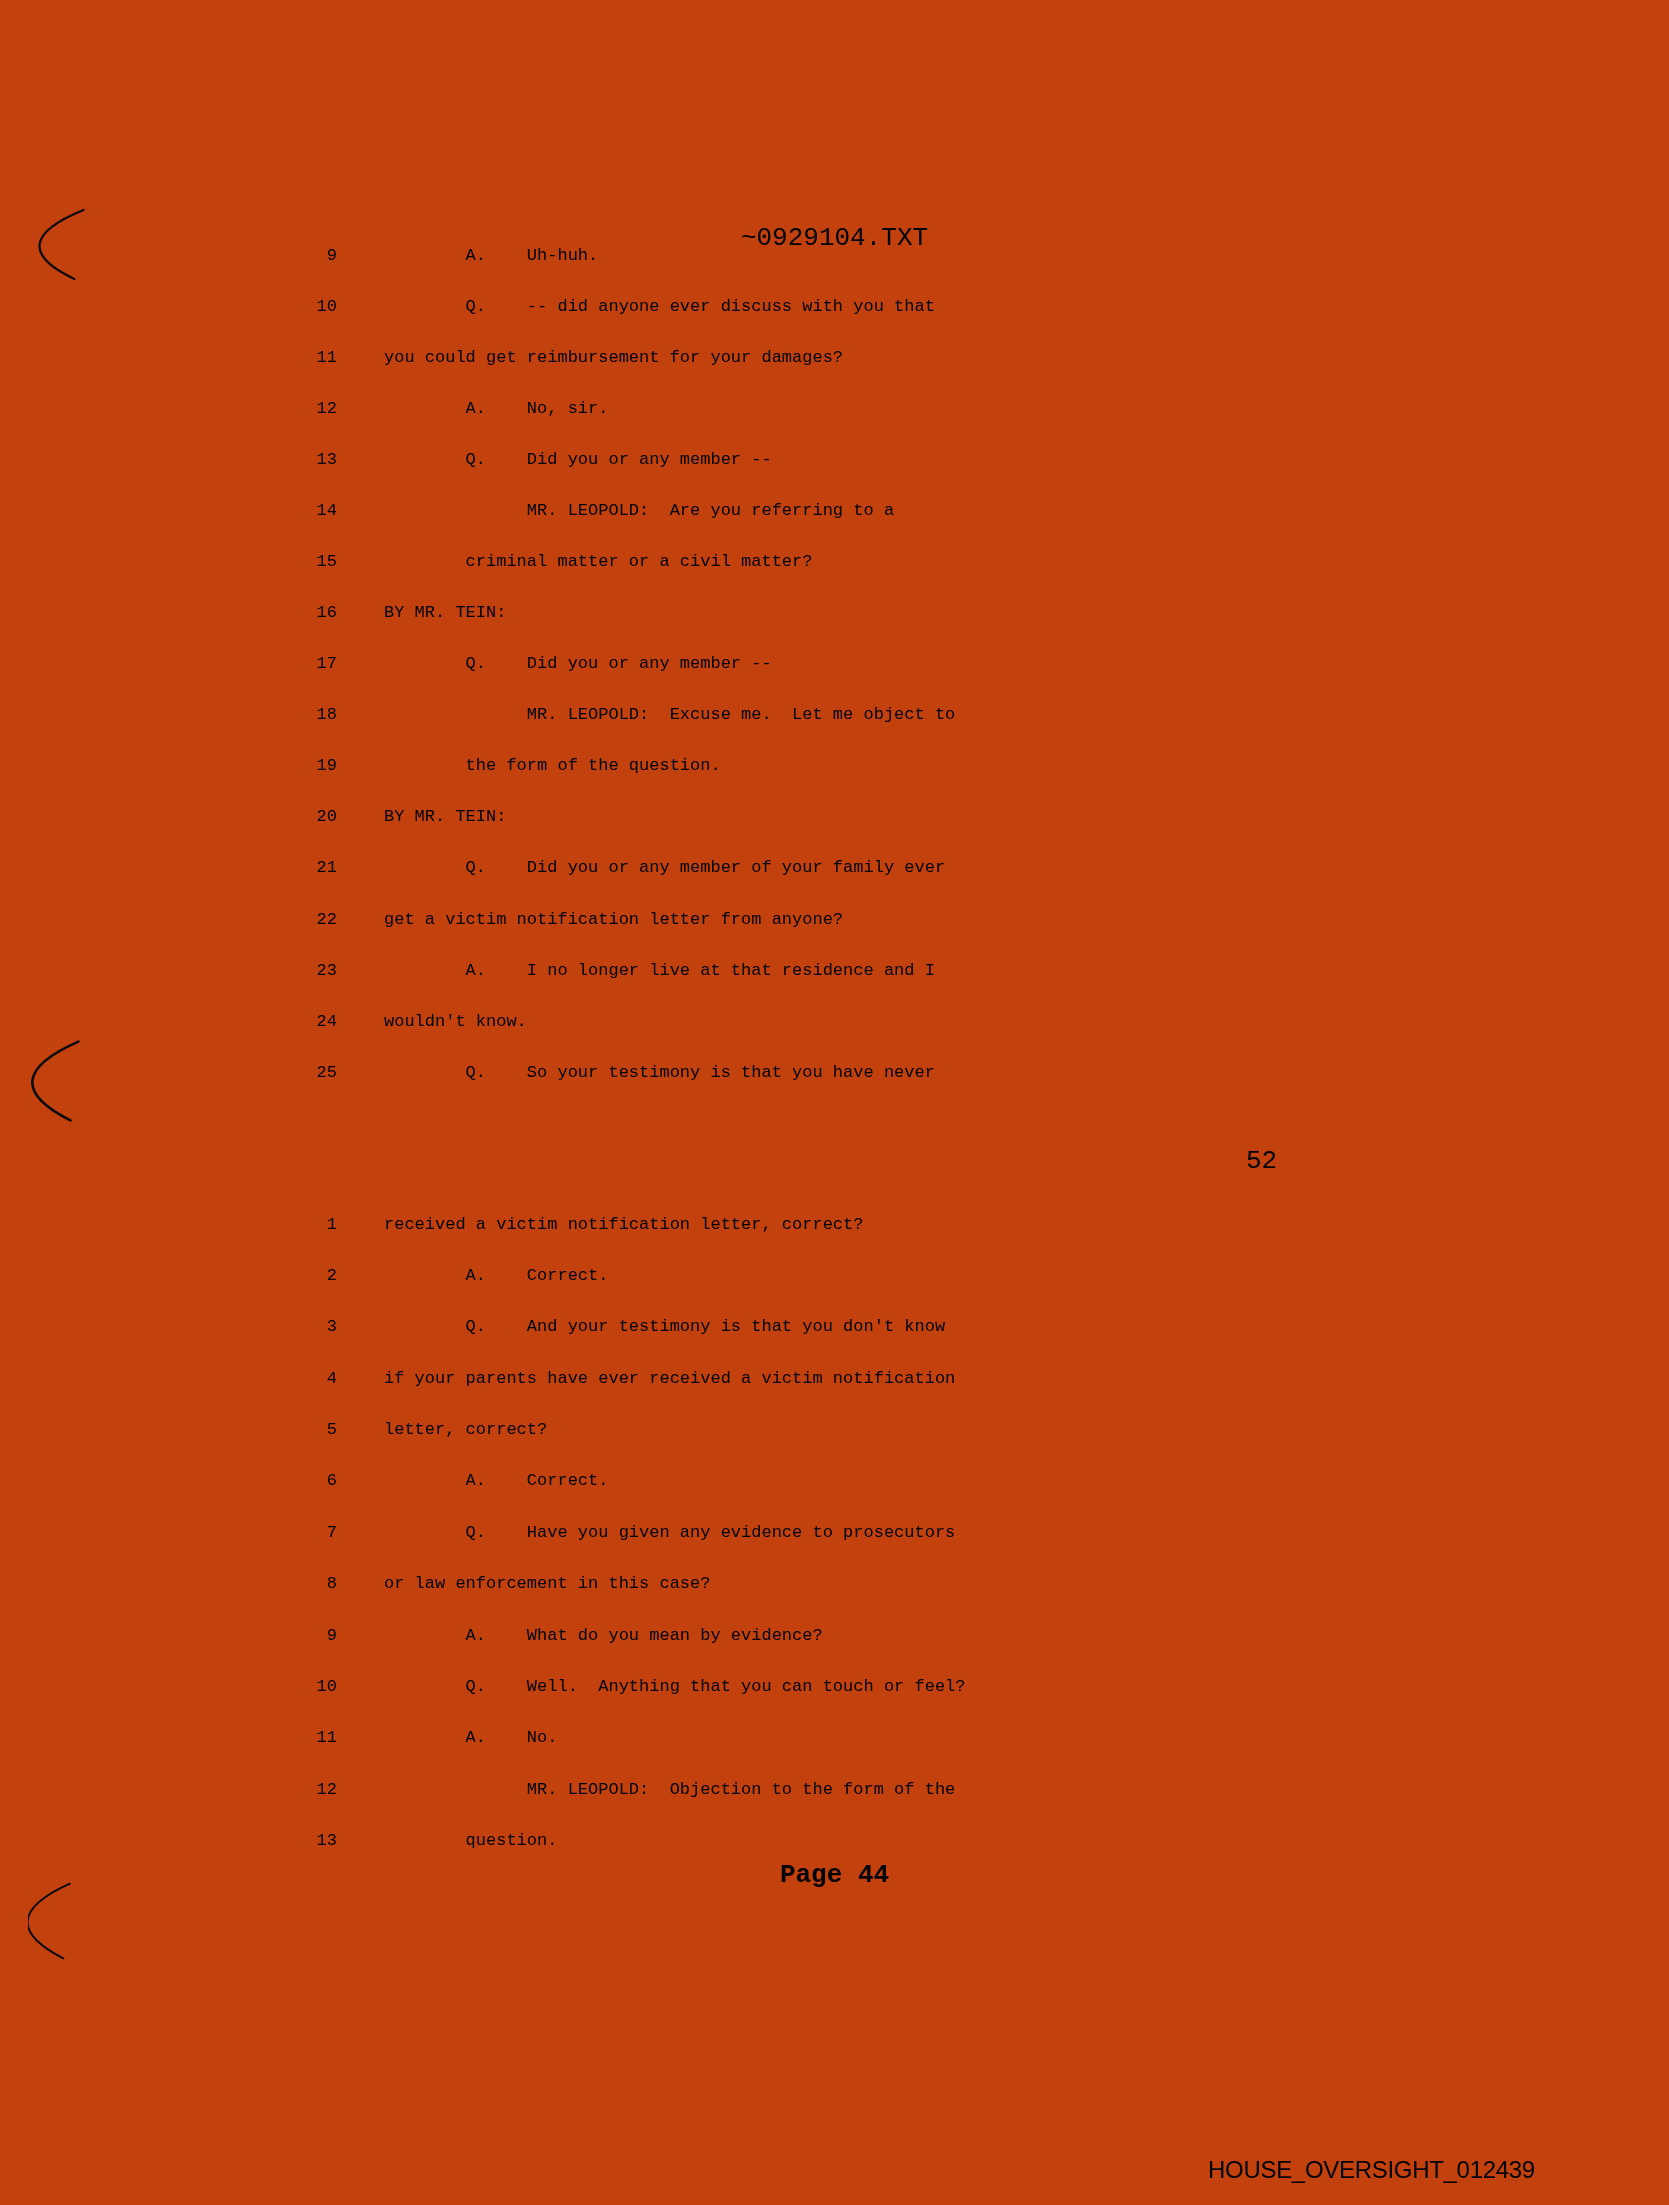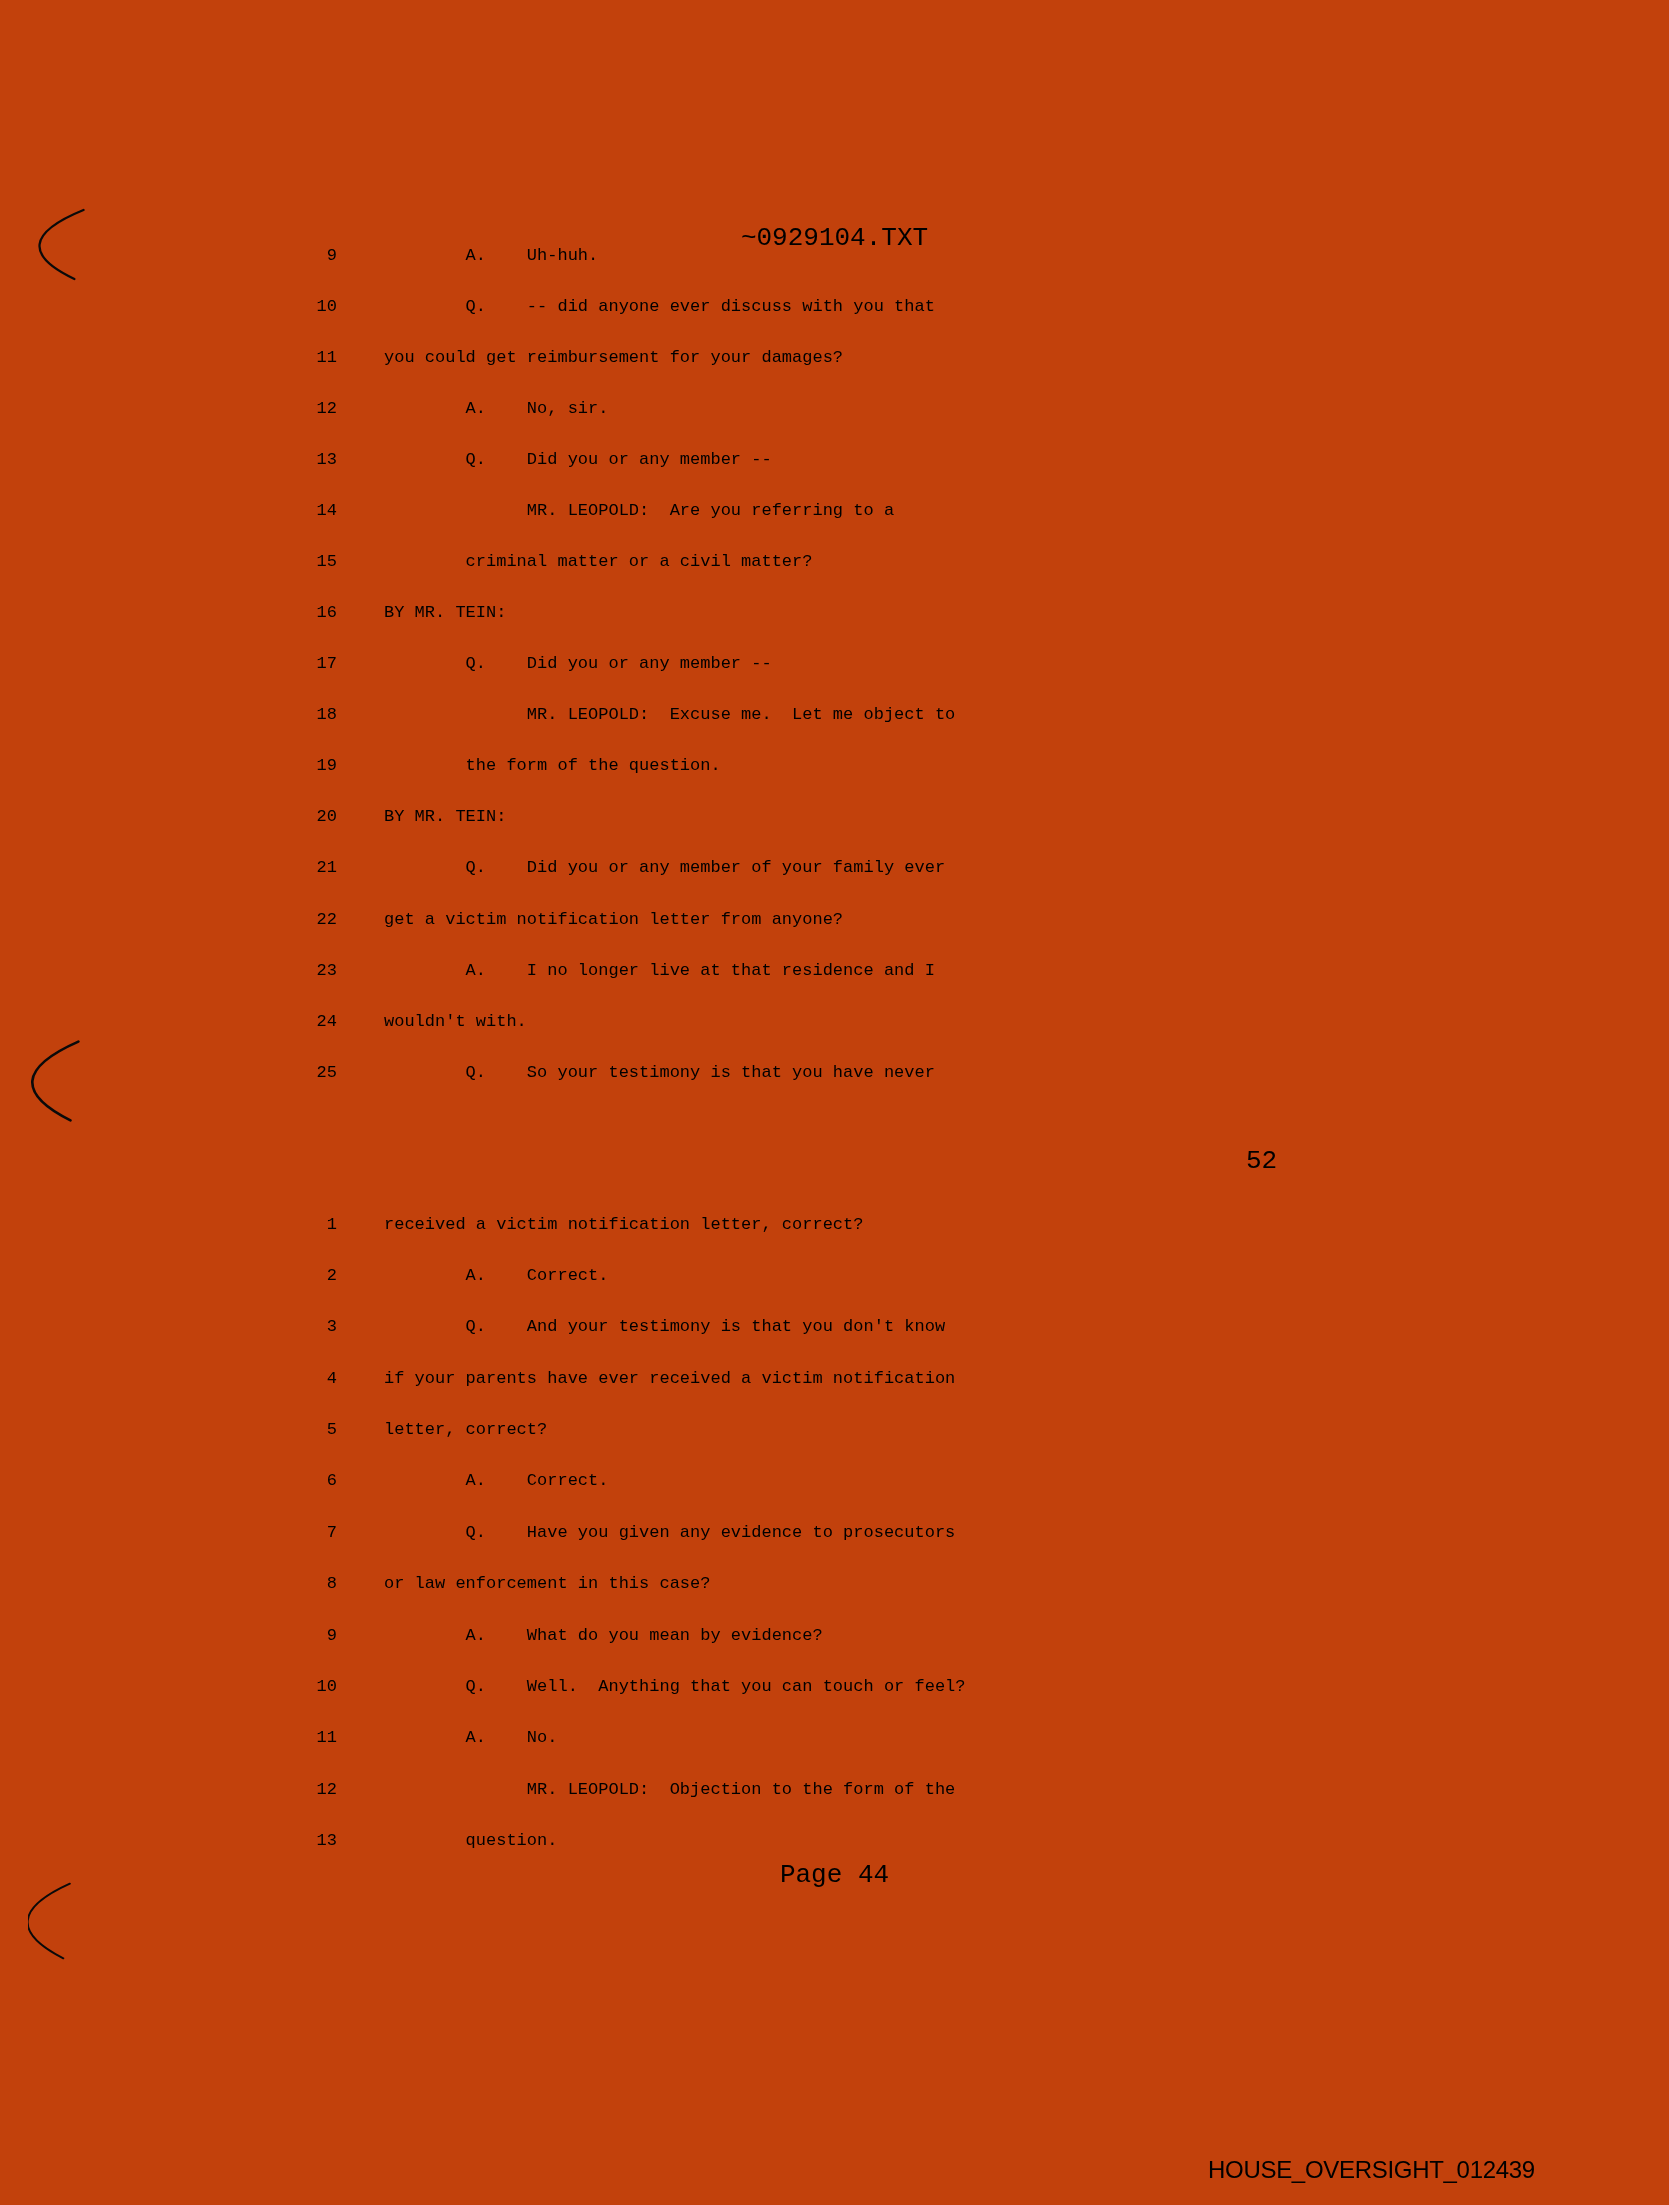--- a/index.html
+++ b/index.html
@@ -41,20 +41,21 @@
     position:absolute;
     left:1246px; top:1148px;
     font-size:26px; line-height:1;
   }
   .footer-label{
     position:absolute;
     left:0; top:1862px; width:100%;
     text-align:center;
     font-size:26px; line-height:1;
     white-space:pre;
+    font-weight:bold;
   }
   .bates{
     position:absolute;
     left:1208px; top:2158px;
     font-family:"Liberation Sans","DejaVu Sans",sans-serif;
     font-size:24px; line-height:1;
     letter-spacing:-0.3px;
     color:#000;
   }
   .pen-mark{position:absolute;}
@@ -75,21 +76,21 @@
       <div class="tline" style="top: 502px;"><span class="lnum">14</span><span class="ltext">              MR. LEOPOLD:  Are you referring to a</span></div>
       <div class="tline" style="top: 553px;"><span class="lnum">15</span><span class="ltext">        criminal matter or a civil matter?</span></div>
       <div class="tline" style="top: 604px;"><span class="lnum">16</span><span class="ltext">BY MR. TEIN:</span></div>
       <div class="tline" style="top: 655px;"><span class="lnum">17</span><span class="ltext">        Q.    Did you or any member --</span></div>
       <div class="tline" style="top: 706px;"><span class="lnum">18</span><span class="ltext">              MR. LEOPOLD:  Excuse me.  Let me object to</span></div>
       <div class="tline" style="top: 757px;"><span class="lnum">19</span><span class="ltext">        the form of the question.</span></div>
       <div class="tline" style="top: 808px;"><span class="lnum">20</span><span class="ltext">BY MR. TEIN:</span></div>
       <div class="tline" style="top: 859px;"><span class="lnum">21</span><span class="ltext">        Q.    Did you or any member of your family ever</span></div>
       <div class="tline" style="top: 911px;"><span class="lnum">22</span><span class="ltext">get a victim notification letter from anyone?</span></div>
       <div class="tline" style="top: 962px;"><span class="lnum">23</span><span class="ltext">        A.    I no longer live at that residence and I</span></div>
-      <div class="tline" style="top: 1013px;"><span class="lnum">24</span><span class="ltext">wouldn't with.</span></div>
+      <div class="tline" style="top: 1013px;"><span class="lnum">24</span><span class="ltext">wouldn't know.</span></div>
       <div class="tline" style="top: 1064px;"><span class="lnum">25</span><span class="ltext">        Q.    So your testimony is that you have never</span></div>
     </div>
   <div id="section-1">
       <div class="tline" style="top: 1216px;"><span class="lnum"> 1</span><span class="ltext">received a victim notification letter, correct?</span></div>
       <div class="tline" style="top: 1267px;"><span class="lnum"> 2</span><span class="ltext">        A.    Correct.</span></div>
       <div class="tline" style="top: 1318px;"><span class="lnum"> 3</span><span class="ltext">        Q.    And your testimony is that you don't know</span></div>
       <div class="tline" style="top: 1370px;"><span class="lnum"> 4</span><span class="ltext">if your parents have ever received a victim notification</span></div>
       <div class="tline" style="top: 1421px;"><span class="lnum"> 5</span><span class="ltext">letter, correct?</span></div>
       <div class="tline" style="top: 1472px;"><span class="lnum"> 6</span><span class="ltext">        A.    Correct.</span></div>
       <div class="tline" style="top: 1524px;"><span class="lnum"> 7</span><span class="ltext">        Q.    Have you given any evidence to prosecutors</span></div>

